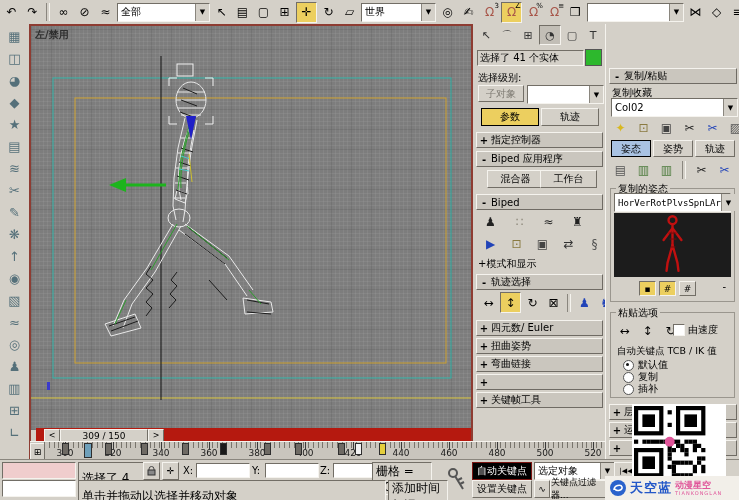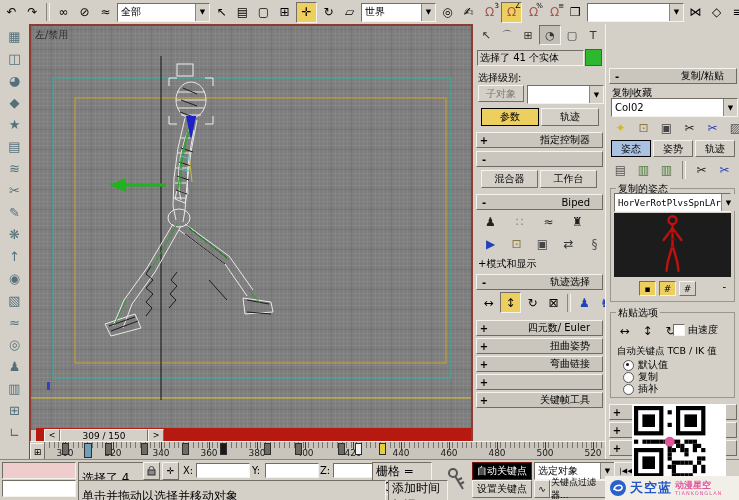--- a/index.html
+++ b/index.html
@@ -23,21 +23,21 @@
   #topbar{left:0;top:0;width:739px;height:24px;display:flex;align-items:center;gap:2px;
           padding-left:2px;border-bottom:1px solid #8a867e;background:#d4d0c8;}
   #leftbar{left:0;top:24px;width:29px;height:436px;background:#d4d0c8;border-right:2px solid #8e3c32;
            display:flex;flex-direction:column;align-items:center;padding-top:2px;gap:1px;}
   #leftbar .tool{width:22px;height:21px;font-size:13px;color:#55707a;}
   #viewport{left:31px;top:24px;width:440px;height:404px;background:#7d7d7d;border-top:2px solid #8e3c32;
     background-image:
       repeating-linear-gradient(0deg, rgba(255,255,255,0.06) 0 1px, transparent 1px 4px),
       repeating-linear-gradient(90deg, rgba(255,255,255,0.06) 0 1px, transparent 1px 4px),
       repeating-linear-gradient(0deg, rgba(40,40,40,0.22) 0 1px, transparent 1px 20px),
-      repeating-linear-gradient(90deg, rgba(40,40,40,0.22) 0 1px, transparent 1px 20px);}
+      repeating-linear-gradient(90deg, rgba(40,40,40,0.22) 0 1px, transparent 1px 20px); font-weight: bold;}
   #vp-label{left:4px;top:2px;color:#2e2e2e;font-size:10px;}
   #timeslider{left:36px;top:428px;width:444px;height:13px;background:#b5190f;border-bottom:1px solid #7a0e08;}
   .ts-btn{width:14px;height:11px;top:1px;font-size:8px;display:flex;align-items:center;justify-content:center;}
   #ts-handle{left:24px;top:1px;width:86px;height:11px;font-size:9px;display:flex;align-items:center;justify-content:center;}
   #trackbar{left:30px;top:441px;width:694px;height:18px;background:#c9c5bd;border-top:1px solid #f5f3ee;}
   #ruler{left:14px;top:0;right:0;height:6px;
          background:repeating-linear-gradient(90deg,#78746c 0 1px,transparent 1px 4.8px);}
   .tick-label{position:absolute;top:6px;font-size:9px;transform:translateX(-50%);color:#1a1a1a;}
   .keymark{position:absolute;top:1px;width:5px;height:10px;border:1px solid #2e2e2e;}
   #tb-icon{left:0;top:1px;width:13px;height:15px;font-size:9px;display:flex;align-items:center;justify-content:center;}
@@ -47,21 +47,21 @@
   .sb-btn{position:absolute;height:16px;font-size:10px;display:flex;align-items:center;justify-content:center;}
   #col1{left:471px;top:24px;width:133px;height:417px;background:#d4d0c8;border-left:2px solid #8e3c32;
         border-right:1px solid #8a867e;}
   #col2{left:605px;top:24px;width:134px;height:435px;background:#d4d0c8;border-left:1px solid #f5f3ee;}
   .ptab{width:20px;height:18px;display:flex;align-items:center;justify-content:center;font-size:11px;color:#333;}
   .ptab.active{background:#c2beb6;border:1px solid;border-color:#726e66 #f5f3ee #f5f3ee #726e66;}
   .rollout{position:absolute;left:3px;right:3px;height:14px;background:#cac6be;
            border:1px solid;border-color:#f5f3ee #6f6b64 #6f6b64 #f5f3ee;
            display:flex;align-items:center;font-size:10px;}
   .rollout .st{width:14px;text-align:center;font-weight:bold;font-size:10px;flex:none;}
-  .rollout .lbl{flex:1;text-align:right;padding-right:12px;}
+  .rollout .lbl{flex:1;text-align:left;padding-right:12px;}
   .btn{display:flex;align-items:center;justify-content:center;font-size:10px;}
   .btn.activeyellow{background:#eccf5f;border-color:#726e66 #f5f3ee #f5f3ee #726e66;}
   .btn.activeblue{background:#a9c2e2;border-color:#726e66 #f5f3ee #f5f3ee #726e66;}
   .iconrow{position:absolute;display:flex;gap:3px;align-items:center;}
   .group{position:absolute;left:4px;right:5px;border:1px solid #9a968e;}
   .group-label{position:absolute;top:-7px;left:5px;background:#d4d0c8;padding:0 2px;font-size:10px;}
   .radio-row{display:flex;align-items:center;gap:4px;height:12px;font-size:10px;margin-left:10px;}
   .radio-dot{width:9px;height:9px;border-radius:50%;background:#fff;border:1px solid #555;position:relative;flex:none;}
   .radio-dot.sel::after{content:"";position:absolute;left:2px;top:2px;width:3px;height:3px;border-radius:50%;background:#111;}
   #qr{left:632px;top:404px;width:90px;height:80px;background:#fff;padding:2px;z-index:30;}
@@ -407,22 +407,23 @@
   <div class="abs btn activeyellow" style="left:8px;top:84px;width:56px;height:16px;border:1px solid">参数</div>
   <div class="abs btn raised" style="left:68px;top:84px;width:56px;height:16px">轨迹</div>
 
   <div class="rollout" style="top:108px">
     <span class="st">+</span>
     <span class="lbl">指定控制器</span>
   </div>
 
   <div class="rollout" style="top:127px">
     <span class="st">-</span>
-  </div>
-  <div class="abs btn raised" style="left:8px;top:146px;width:55px;height:16px">混合器</div>
+    <span class="lbl">Biped 应用程序</span>
+  </div>
+  <div class="abs btn raised" style="left:14px;top:146px;width:55px;height:16px">混合器</div>
   <div class="abs btn raised" style="left:67px;top:146px;width:55px;height:16px">工作台</div>
 
   <div class="rollout" style="top:170px">
     <span class="st">-</span>
     <span class="lbl">Biped</span>
   </div>
   <div class="iconrow" style="left:8px;top:188px;gap:10px">
       <div class="tool">
         <span style="color: rgb(34, 34, 34);">♟</span>
       </div>

